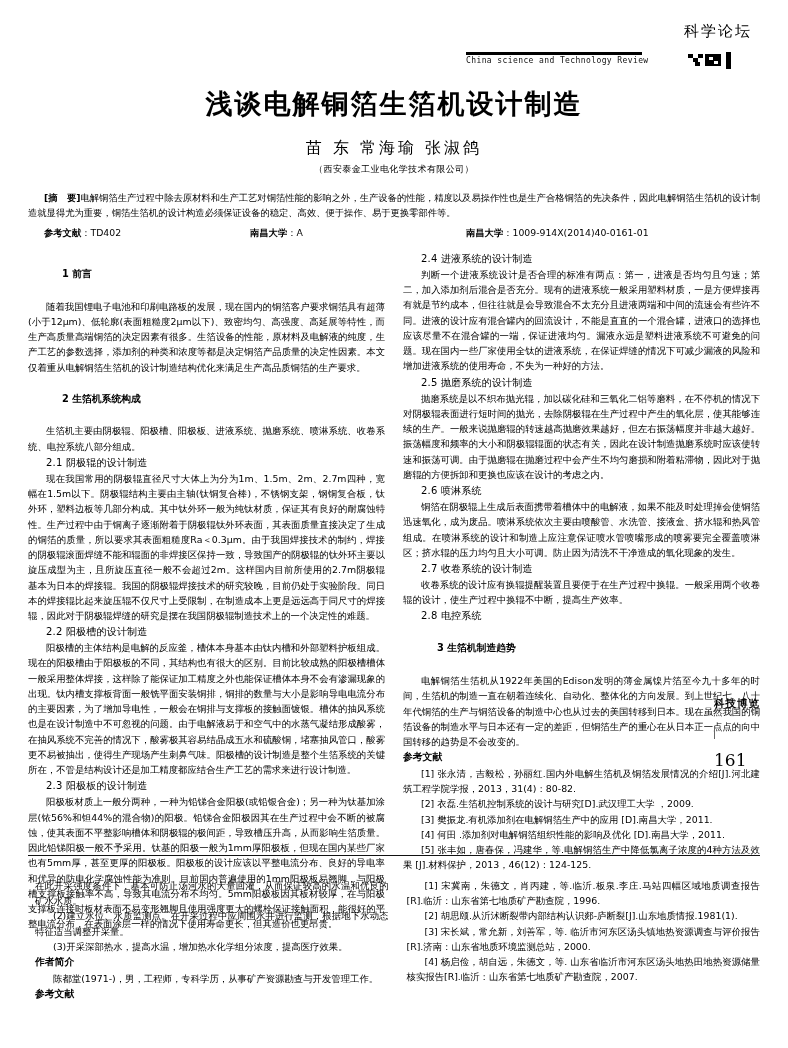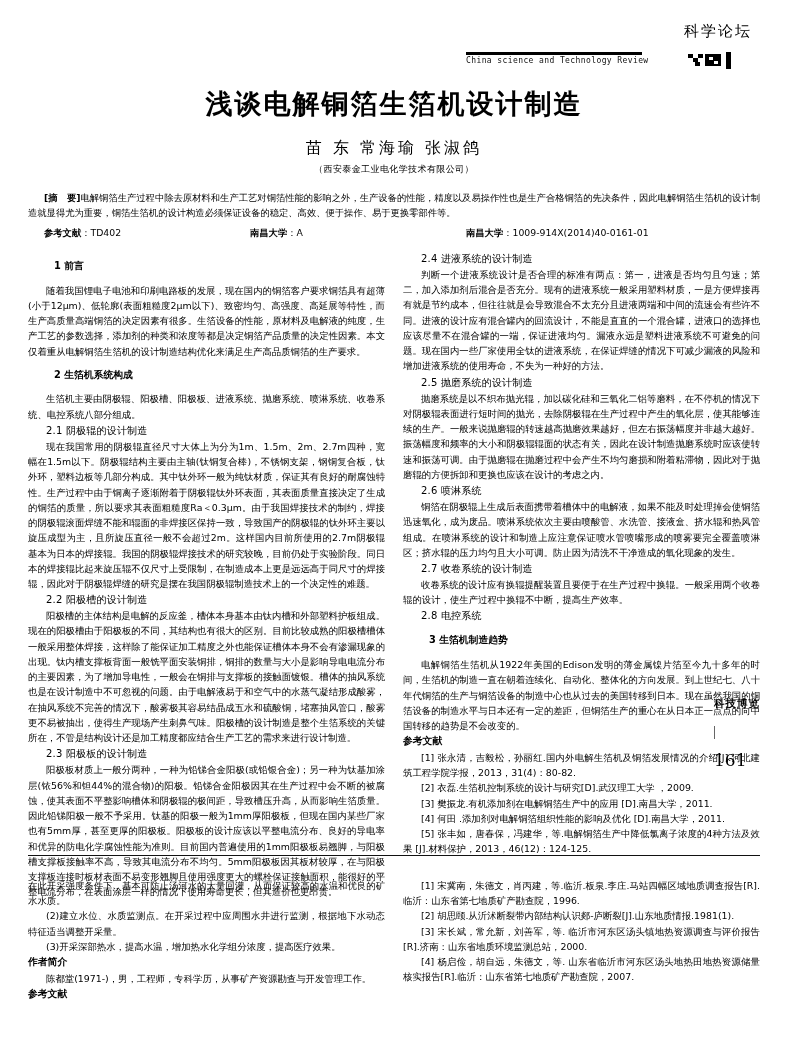--- a/index.html
+++ b/index.html
@@ -135,21 +135,21 @@
     font-size: 9.4px;
     line-height: 1.62;
     text-align: justify;
     color: #000;
   }
   .col p {
     margin: 0;
     text-indent: 18px;
   }
   .col h3 {
-    margin: 8px;
+    margin: 16px;
     font-size: 9.8px;
     font-weight: bold;
     text-indent: 18px;
     line-height: 1.7;
   }
   .col h4 {
     margin: 0;
     font-size: 10px;
     font-weight: normal;
     text-indent: 18px;
@@ -174,21 +174,21 @@
     left: 28px;
     right: 28px;
     top: 855px;
     height: 1px;
     background: #111;
   }
 
   
   .bottom {
     position: absolute;
-    left: 28px;
+    left: 35px;
     right: 28px;
     top: 878px;
     display: flex;
     gap: 18px;
   }
   .bottom .col { width: 357px; }
 
   
   .footer {
     position: absolute;

